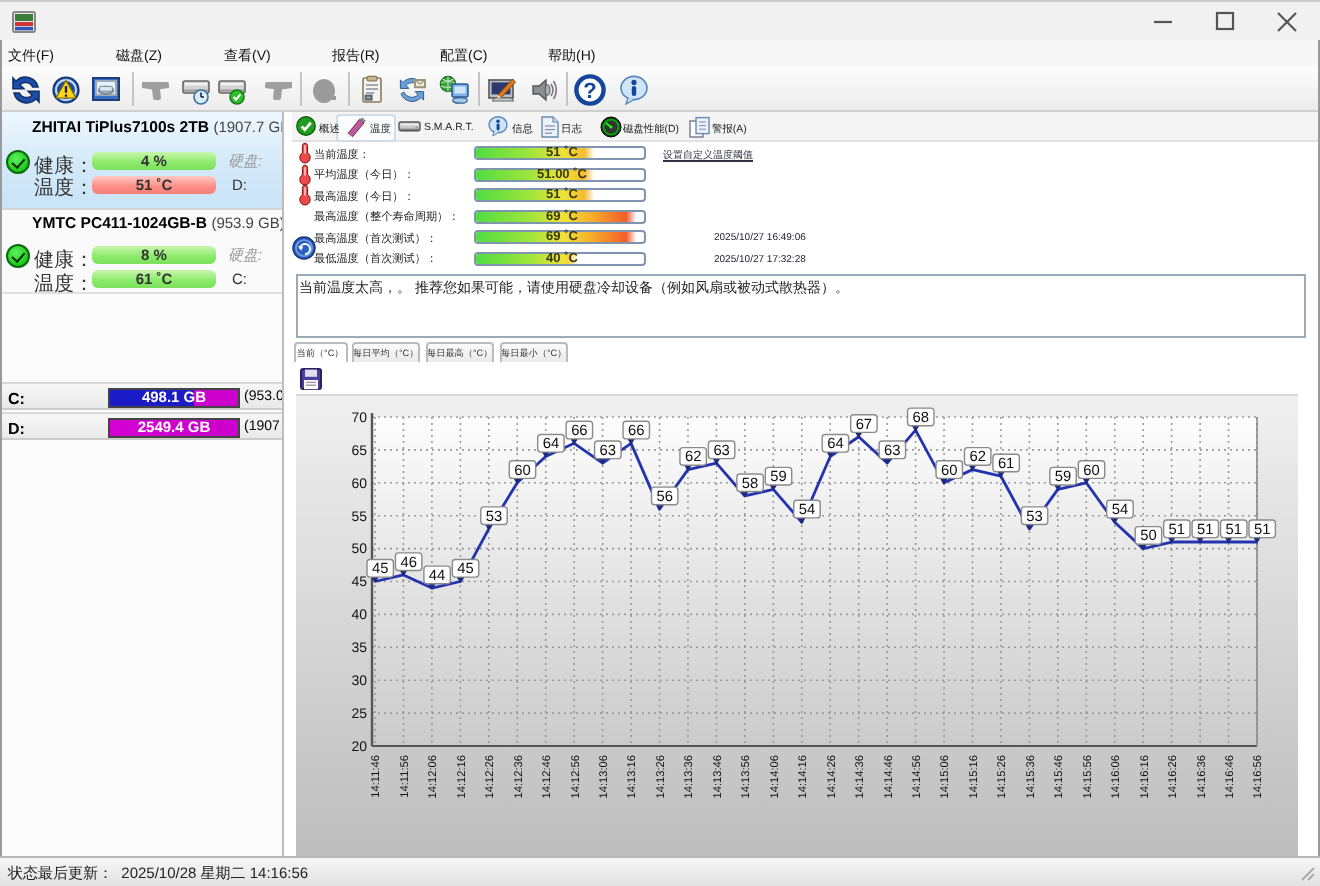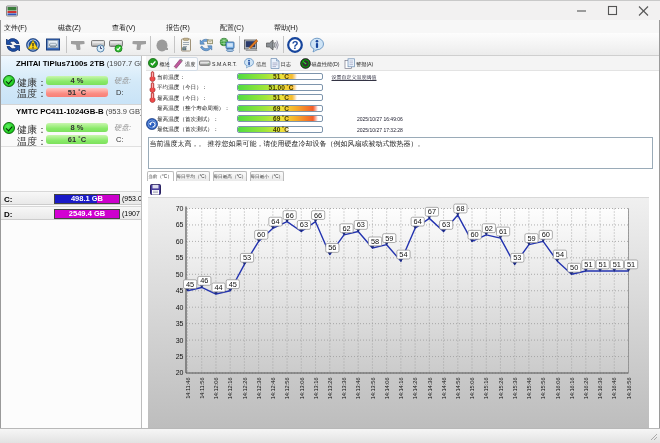--- a/index.html
+++ b/index.html
@@ -495,20 +495,21 @@
 <rect x="433.82" y="63.01" width="13.2" height="8.8" fill="#fff" stroke="#8a8a8a" stroke-width="0.7" rx="1.5"></rect>
 <text x="440.42" y="69.91" font-size="7.4" fill="#111" text-anchor="middle" font-family="Liberation Sans, sans-serif">51</text>
 <rect x="448.05" y="63.01" width="13.2" height="8.8" fill="#fff" stroke="#8a8a8a" stroke-width="0.7" rx="1.5"></rect>
 <text x="454.65" y="69.91" font-size="7.4" fill="#111" text-anchor="middle" font-family="Liberation Sans, sans-serif">51</text>
 <rect x="462.27" y="63.01" width="13.2" height="8.8" fill="#fff" stroke="#8a8a8a" stroke-width="0.7" rx="1.5"></rect>
 <text x="468.87" y="69.91" font-size="7.4" fill="#111" text-anchor="middle" font-family="Liberation Sans, sans-serif">51</text>
 <rect x="476.50" y="63.01" width="13.2" height="8.8" fill="#fff" stroke="#8a8a8a" stroke-width="0.7" rx="1.5"></rect>
 <text x="483.10" y="69.91" font-size="7.4" fill="#111" text-anchor="middle" font-family="Liberation Sans, sans-serif">51</text>
 </svg>
 <div id="statusbar">
+    <div class="abs" style="left:4px;top:3px">状态最后更新：&nbsp;&nbsp;2025/10/28 星期二 14:16:56</div>
 <svg class="abs" style="right:1px;bottom:1px" width="10" height="10">
       <path d="M9 1 L9 9 L1 9" fill="none" stroke="none"></path>
       <g stroke="#aaa" stroke-width="1">
         <line x1="8" y1="2" x2="2" y2="8"></line>
         <line x1="8" y1="5" x2="5" y2="8"></line>
         <line x1="8" y1="8" x2="8" y2="8"></line>
       </g>
     </svg>
 </div>
 

